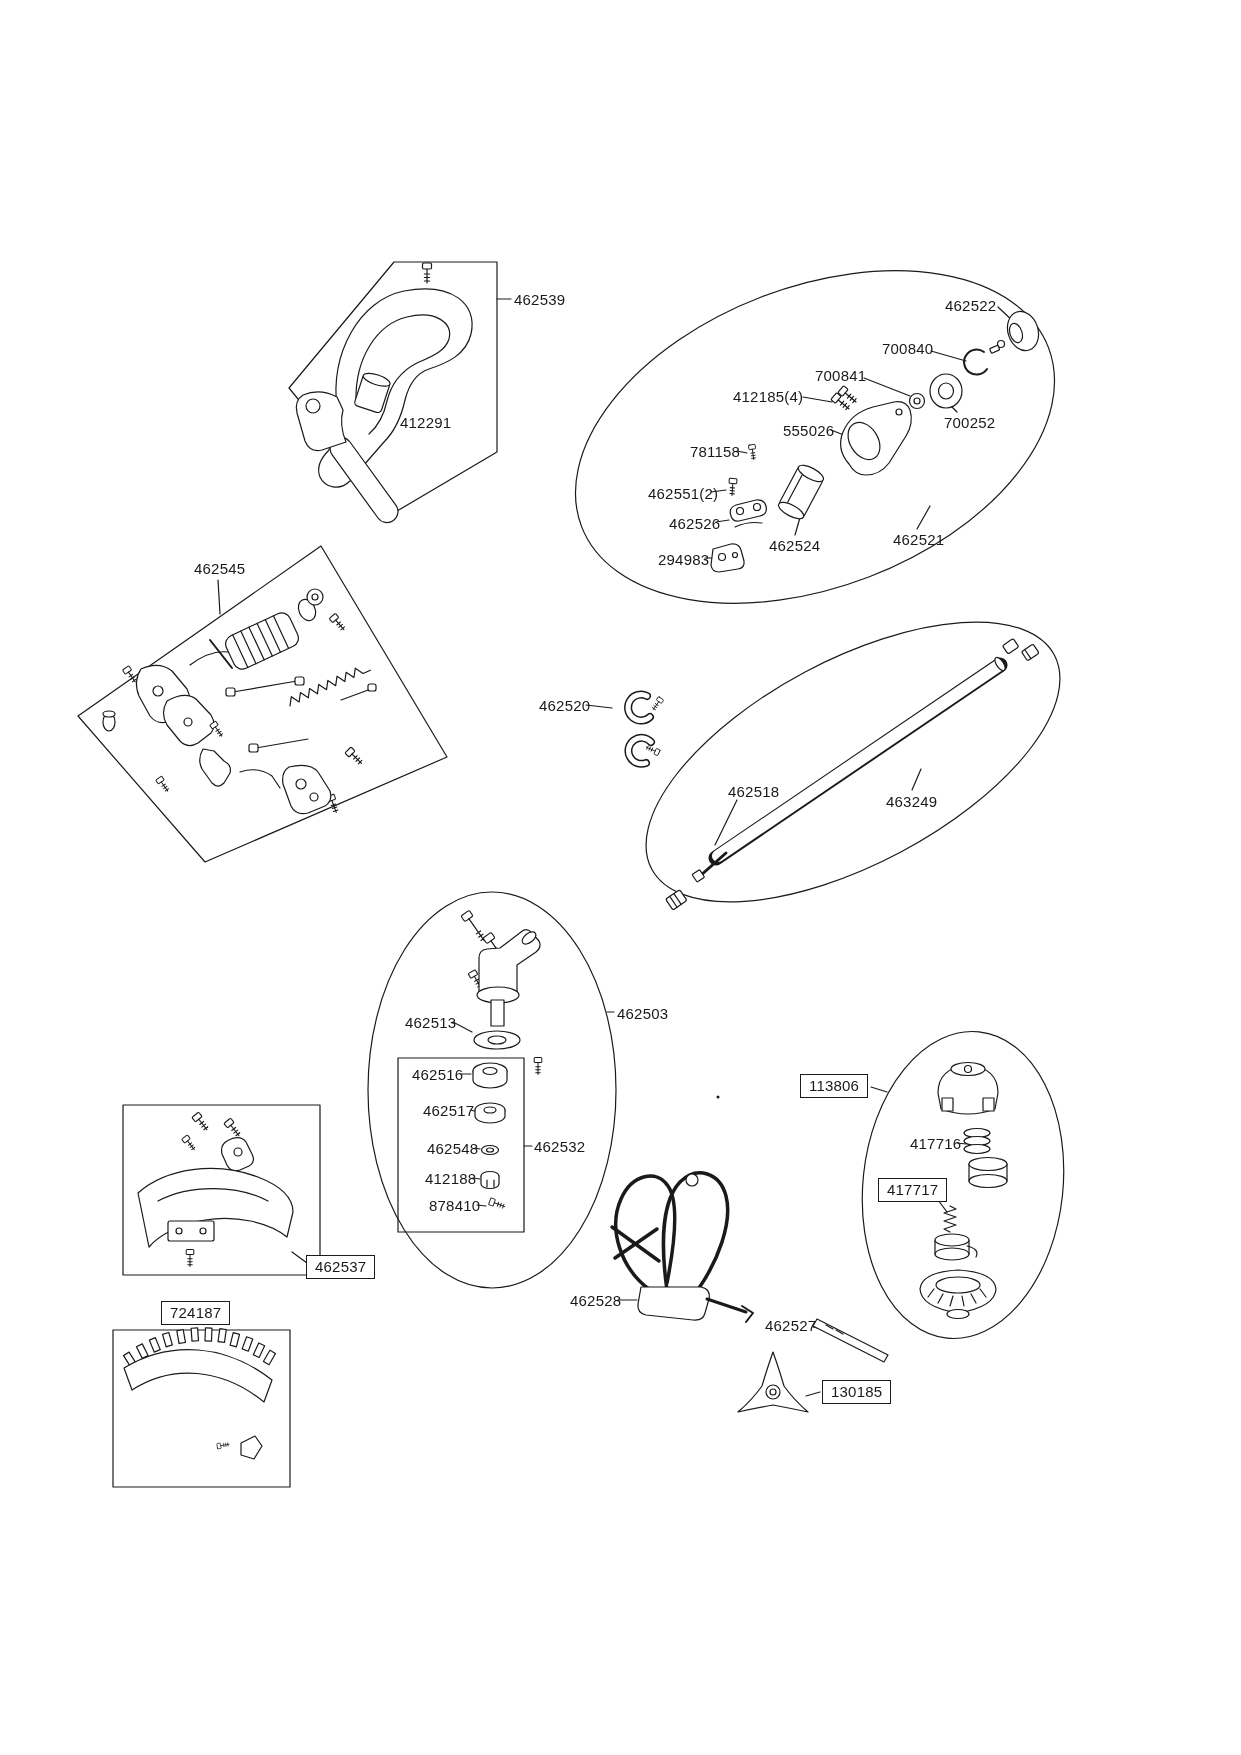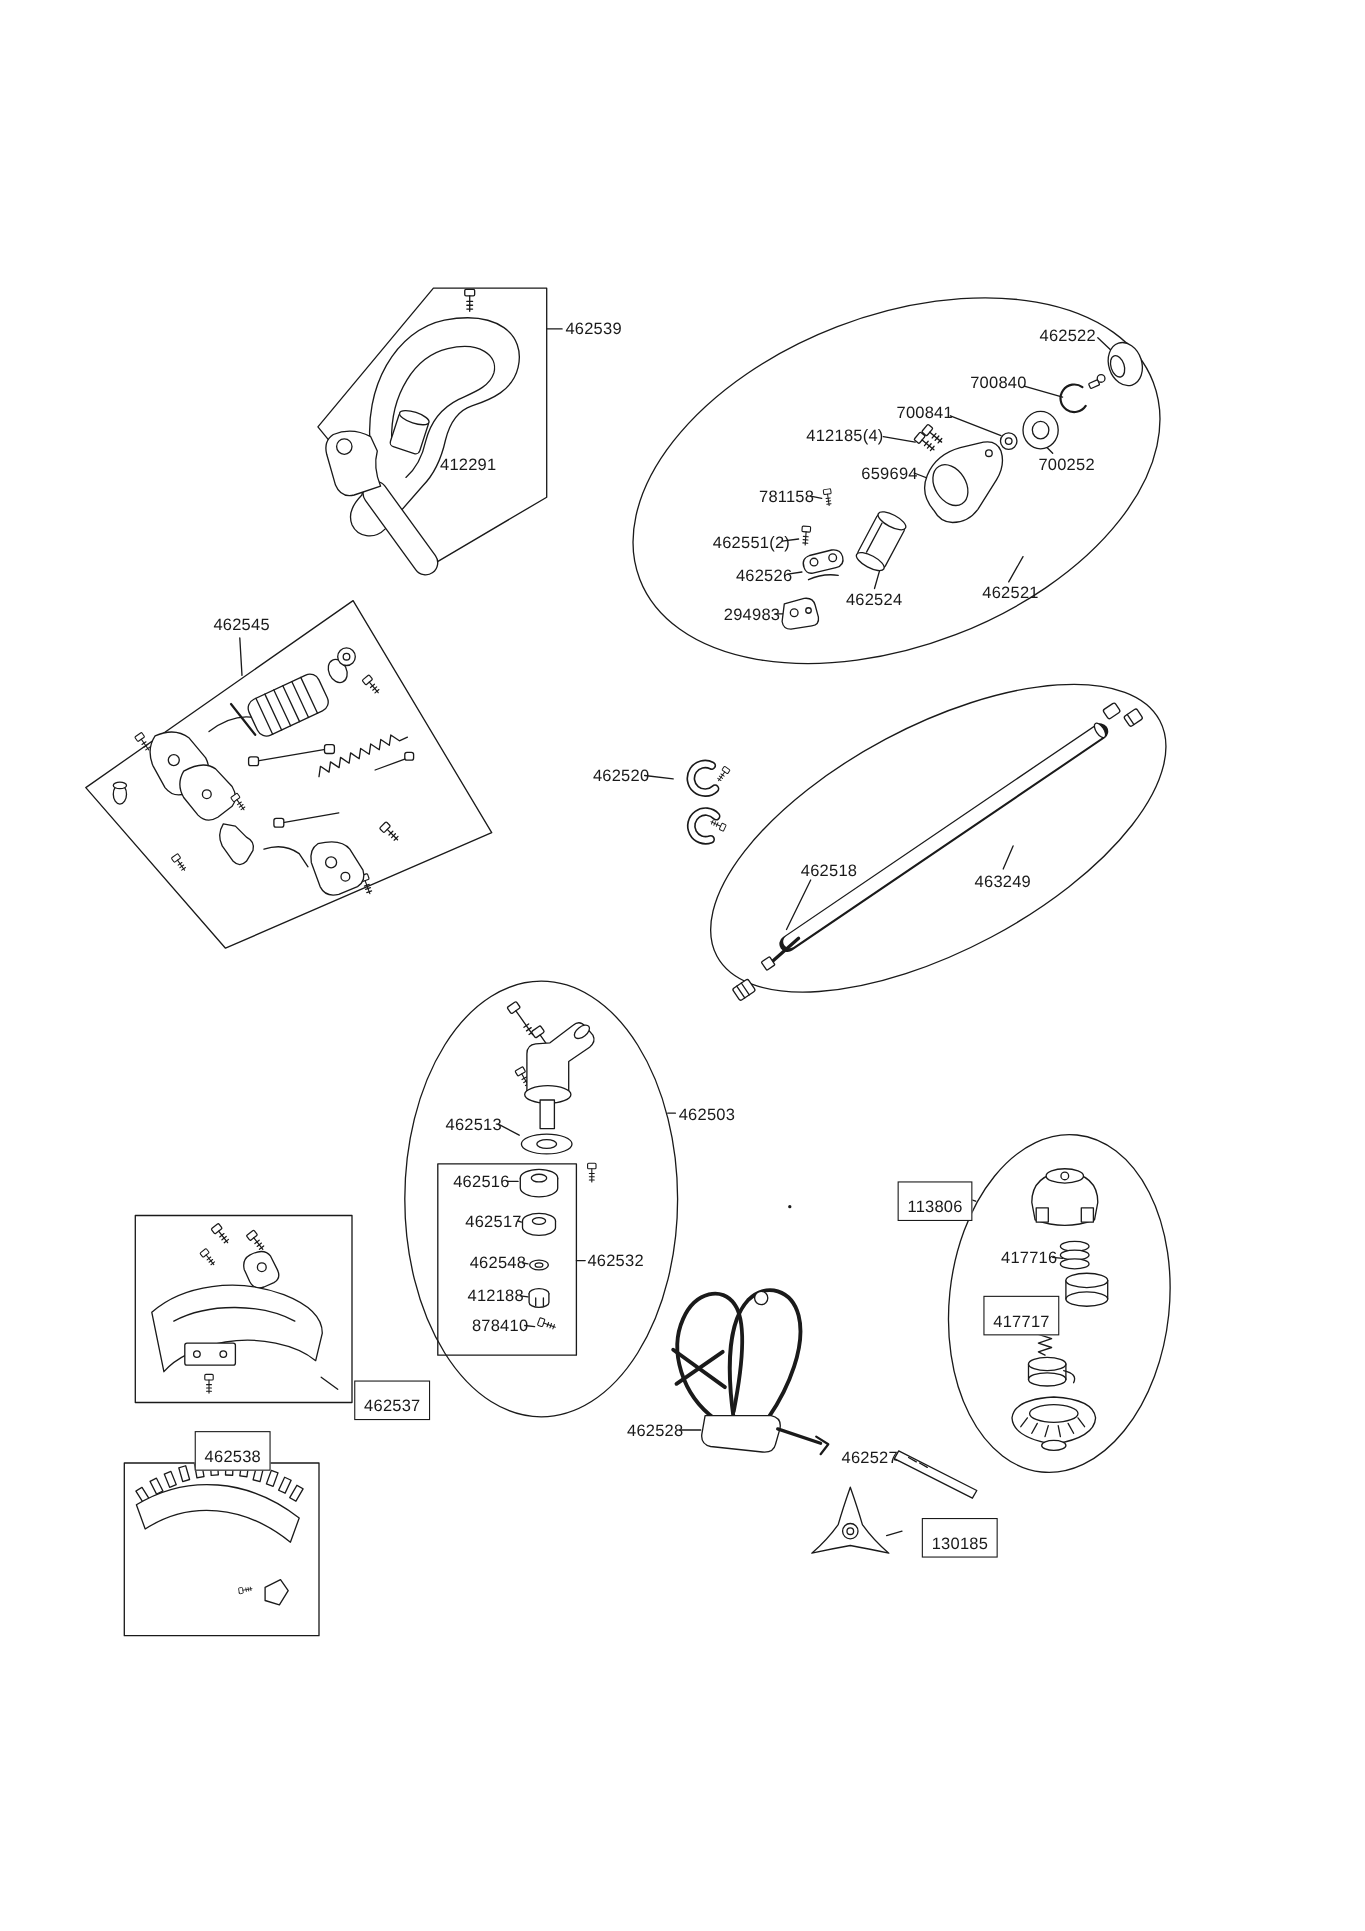--- a/index.html
+++ b/index.html
@@ -10,23 +10,22 @@
   .lbl {
     position:absolute;
     font-size:15px;
     line-height:17px;
     color:#1a1a1a;
     white-space:nowrap;
     letter-spacing:0.2px;
   }
   .lbl.boxed {
     border:1.4px solid #1a1a1a;
-    padding:14px 8px 3px;
+    padding:2px 8px 3px;
     background:#ffffff;
-    margin-left:16px;
   }
 </style>
 </head>
 <body>
 
 <div class="stage">
 
 <svg width="1241" height="1755" viewBox="0 0 1241 1755">
   <defs>
     <g id="screw">
@@ -334,21 +333,21 @@
   </g>
 </svg>
 
 <div class="lbl" style="left:514px;top:291px">462539</div>
 <div class="lbl" style="left:400px;top:414px">412291</div>
 
 <div class="lbl" style="left:945px;top:297px">462522</div>
 <div class="lbl" style="left:882px;top:340px">700840</div>
 <div class="lbl" style="left:815px;top:367px">700841</div>
 <div class="lbl" style="left:733px;top:388px">412185(4)</div>
-<div class="lbl" style="left:783px;top:422px">659694</div>
+<div class="lbl" style="left:783px;top:422px">555026</div>
 <div class="lbl" style="left:944px;top:414px">700252</div>
 <div class="lbl" style="left:690px;top:443px">781158</div>
 <div class="lbl" style="left:648px;top:485px">462551(2)</div>
 <div class="lbl" style="left:669px;top:515px">462526</div>
 <div class="lbl" style="left:769px;top:537px">462524</div>
 <div class="lbl" style="left:658px;top:551px">294983</div>
 <div class="lbl" style="left:893px;top:531px">462521</div>
 
 <div class="lbl" style="left:194px;top:560px">462545</div>
 <div class="lbl" style="left:539px;top:697px">462520</div>
@@ -363,19 +362,19 @@
 <div class="lbl" style="left:427px;top:1140px">462548</div>
 <div class="lbl" style="left:425px;top:1170px">412188</div>
 <div class="lbl" style="left:429px;top:1197px">878410</div>
 <div class="lbl" style="left:534px;top:1138px">462532</div>
 
 <div class="lbl boxed" style="left:800px;top:1074px">113806</div>
 <div class="lbl" style="left:910px;top:1135px">417716</div>
 <div class="lbl boxed" style="left:878px;top:1178px">417717</div>
 
 <div class="lbl boxed" style="left:306px;top:1255px">462537</div>
-<div class="lbl boxed" style="left:161px;top:1301px">462538</div>
+<div class="lbl boxed" style="left:161px;top:1301px">724187</div>
 
 <div class="lbl" style="left:570px;top:1292px">462528</div>
 <div class="lbl" style="left:765px;top:1317px">462527</div>
 <div class="lbl boxed" style="left:822px;top:1380px">130185</div>
 
 </div>
 
 </body></html>

